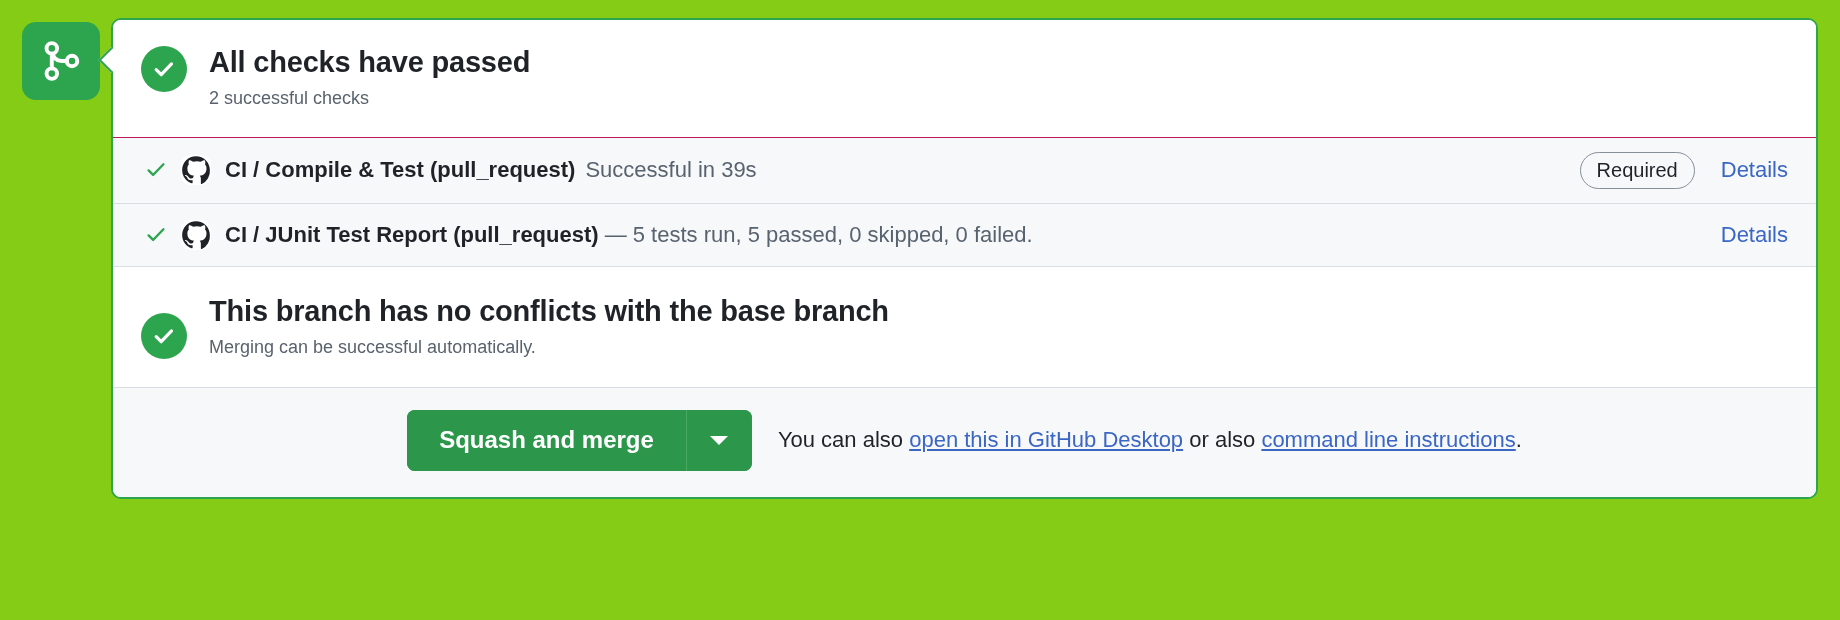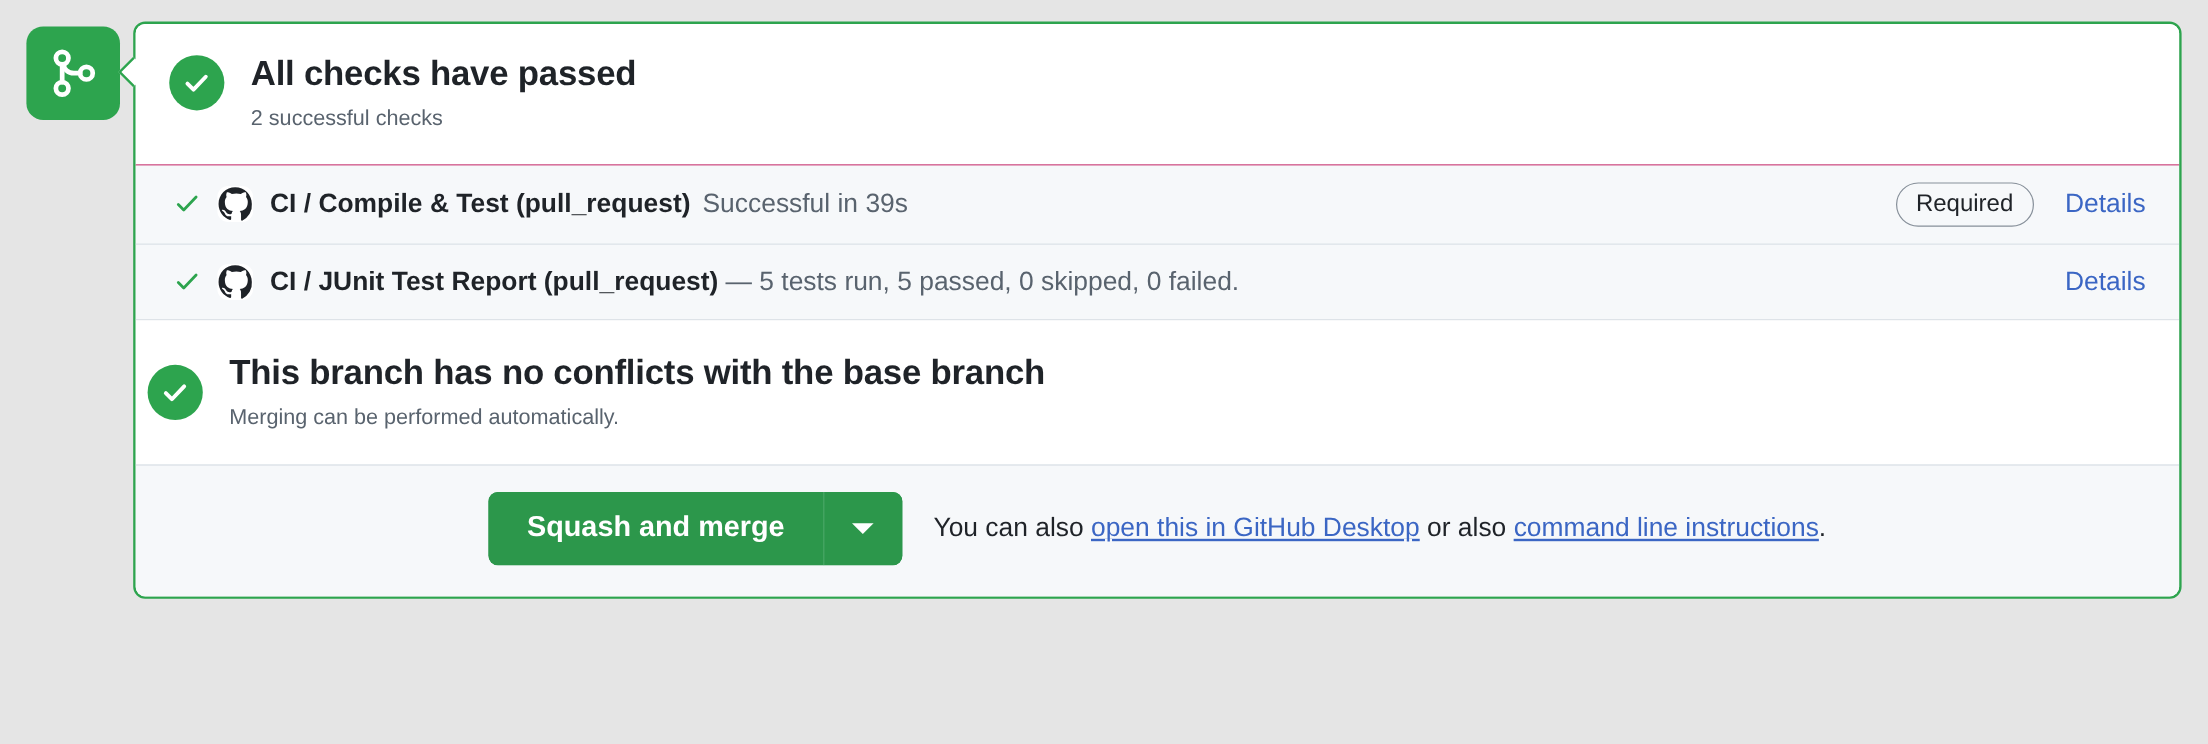--- a/index.html
+++ b/index.html
@@ -6,21 +6,21 @@
   html, body {
     width: 1840px; height: 620px;
     background: #ffffff;
     font-family: "Liberation Sans", sans-serif;
     -webkit-font-smoothing: antialiased;
   }
 
   .stage {
     position: relative;
     width: 1840px; height: 620px;
-    background: #e5e5e5;
+    background: #84cc16;
     padding: 18px 22px 22px 22px;
     display: flex;
     align-items: flex-start;
   }
 
   
   .state-badge {
     width: 78px; height: 78px;
     flex: 0 0 78px;
     border-radius: 14px;
@@ -156,22 +156,22 @@
   .details-link {
     font-size: 22px;
     color: #3b66c4;
     cursor: pointer;
     white-space: nowrap;
   }
 
   
   .conflicts {
     display: flex;
-    align-items: center;
-    padding: 26px 28px 28px 10px;
+    align-items: flex-end;
+    padding: 26px 28px 28px 28px;
     background: #ffffff;
   }
 
   
   .footer {
     border-top: 1px solid #d8dee4;
     background: #f6f8fa;
     padding: 22px 28px 26px 28px;
     display: flex;
     align-items: center;
@@ -300,21 +300,21 @@
     </div>
 
     <div class="conflicts">
       <div class="big-check">
         <svg viewBox="0 0 16 16" fill="none" aria-hidden="true">
           <path d="M3.2 8.4l3.1 3.1 6.3-6.6" stroke="#ffffff" stroke-width="2" stroke-linecap="round" stroke-linejoin="round"></path>
         </svg>
       </div>
       <div class="header-text">
         <div class="header-title">This branch has no conflicts with the base branch</div>
-        <div class="header-sub">Merging can be performed automatically.</div>
+        <div class="header-sub">Merging can be successful automatically.</div>
       </div>
     </div>
 
     <div class="footer">
       <div class="merge-btn-group">
         <button class="merge-btn">Squash and merge</button>
         <button class="merge-caret">
           <span class="caret-glyph"></span>
         </button>
       </div>

